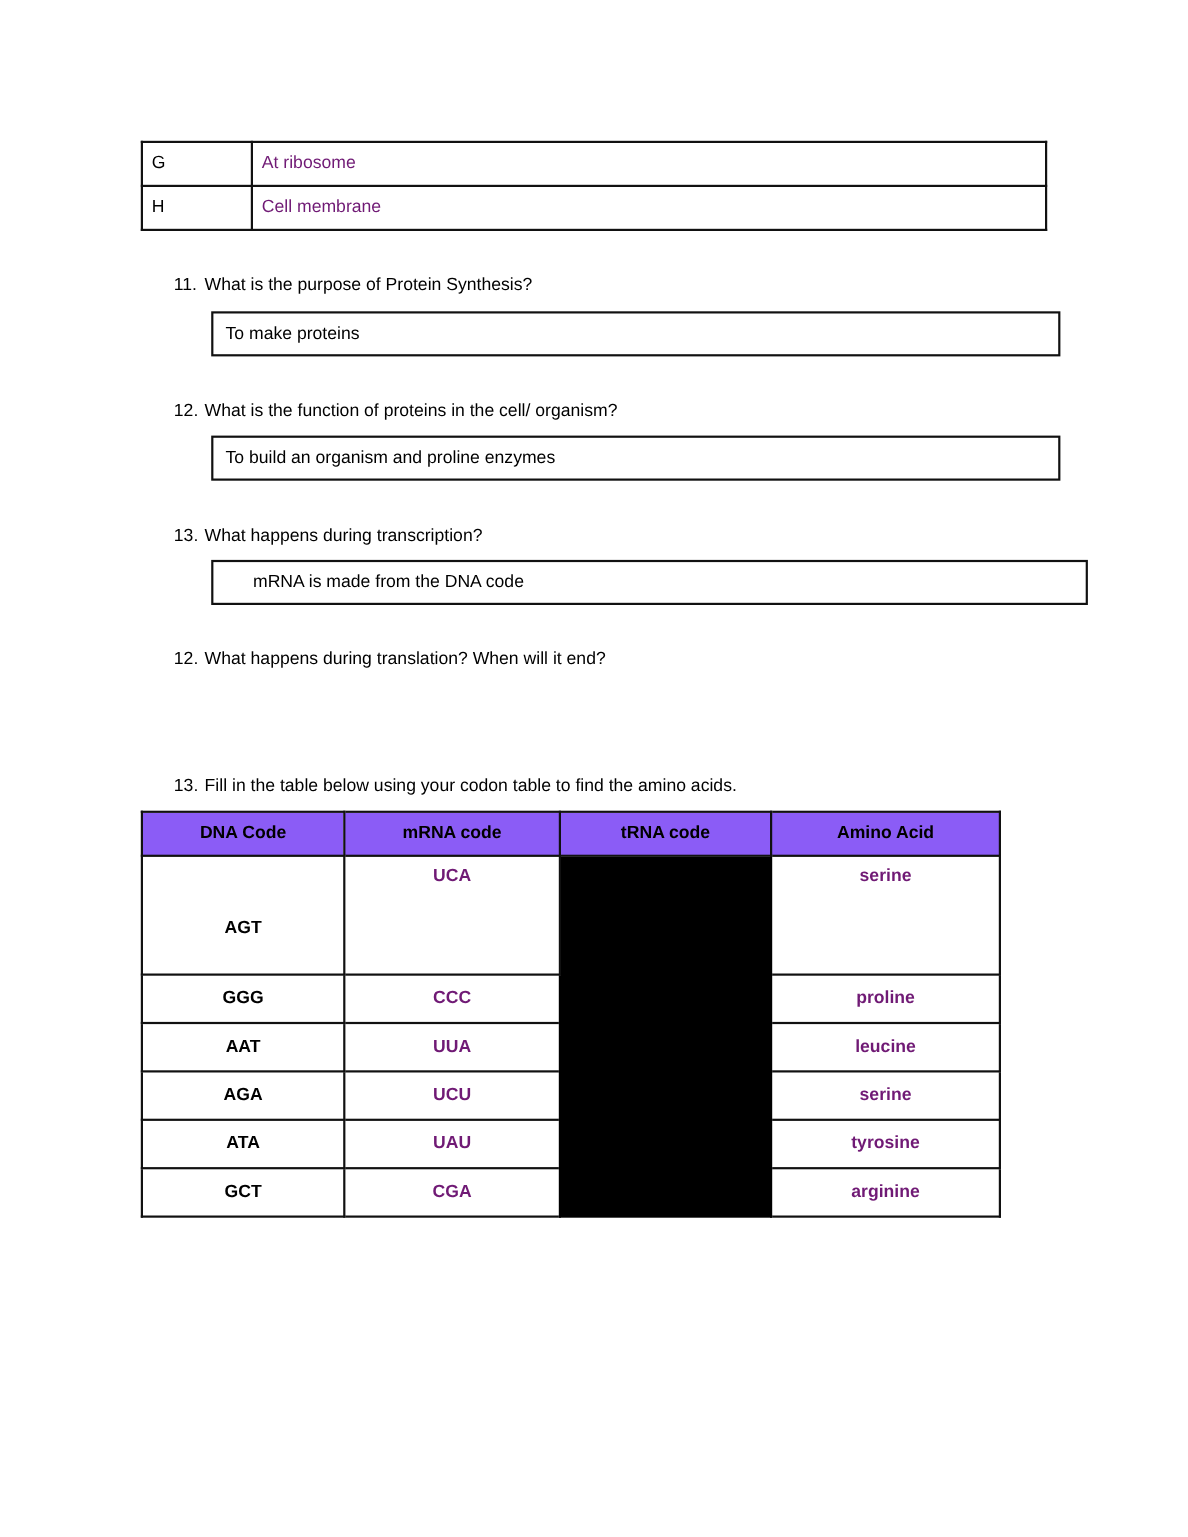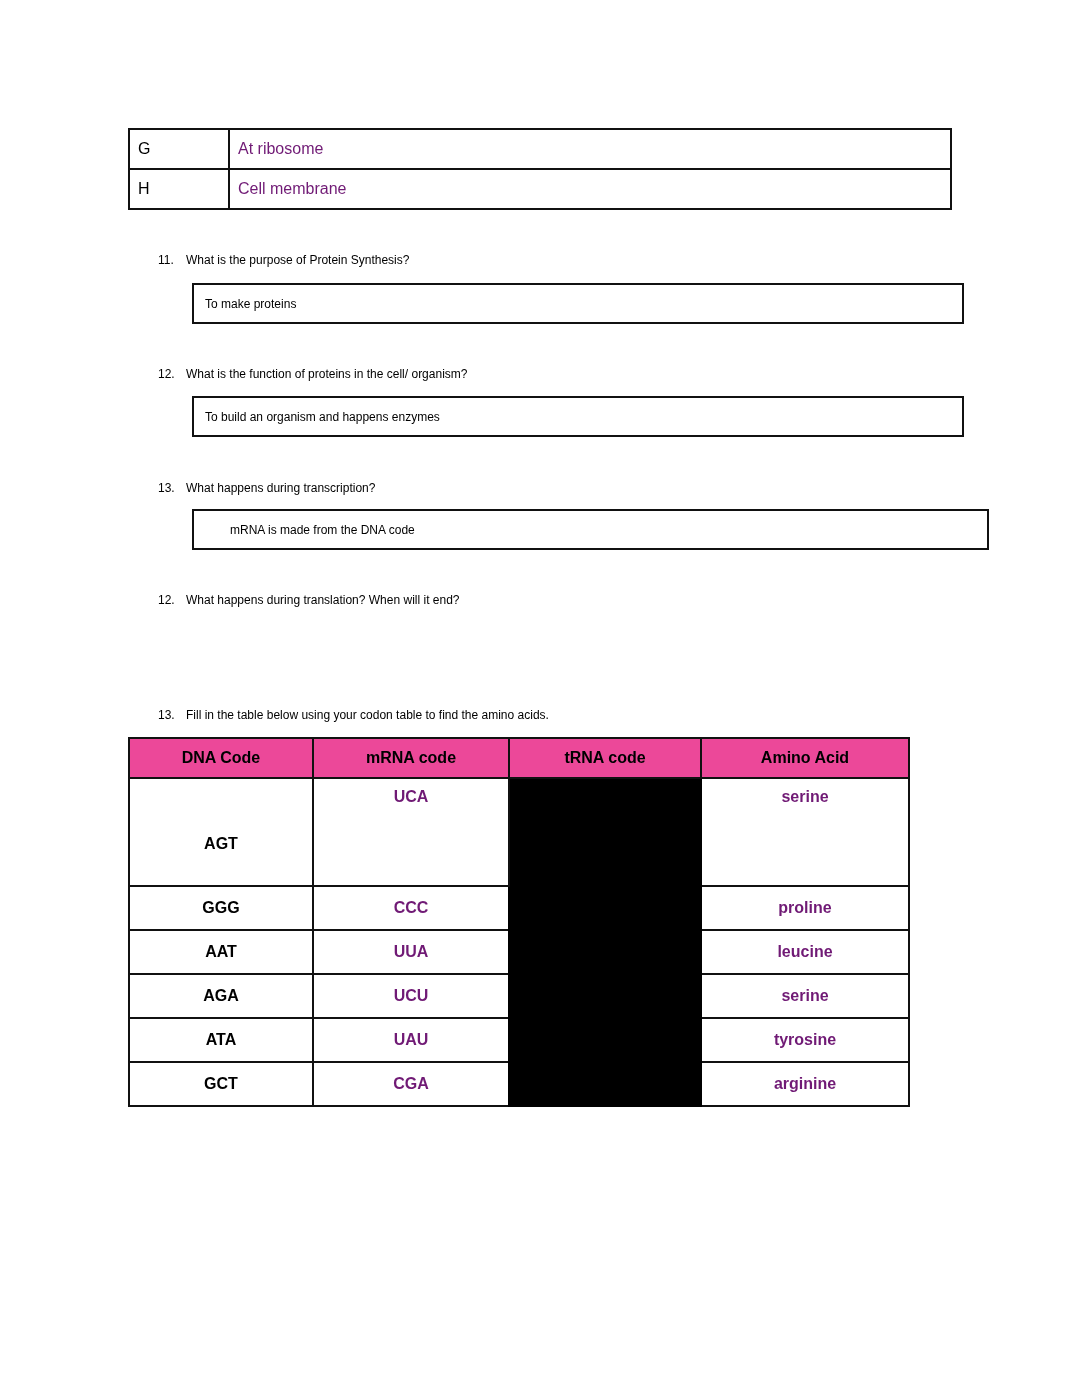--- a/index.html
+++ b/index.html
@@ -29,37 +29,37 @@
     vertical-align: middle;
   }
   .match-table td.letter { width: 82px; }
   .red-text { color: #701a75; }
 
   
   .question {
     position: absolute;
     left: 158px;
     width: 820px;
-    font-size: 12px;
+    font-size: 16px;
     line-height: 20px;
     display: flex;
   }
   .qnum { width: 28px; flex: 0 0 28px; }
   .qtext { flex: 1; }
 
   .answer-box {
     position: absolute;
     left: 192px;
     width: 757px;
     height: 37px;
     border: 2px solid #111111;
     display: flex;
     align-items: center;
     padding-left: 11px;
-    font-size: 12px;
+    font-size: 16px;
     background: #ffffff;
   }
 
   .q1 { top: 250px; }  .b1 { top: 283px; }
   .q2 { top: 364px; }  .b2 { top: 396px; }
   .q3 { top: 478px; }  .b3 { top: 509px; padding-left: 36px; }
   .q4 { top: 590px; }  .b4 { top: 622px; }
   .q5 { top: 705px; }
 
   
@@ -72,21 +72,21 @@
   }
   .codon-table td {
     border: 2px solid #111111;
     text-align: center;
     font-weight: bold;
     font-size: 16px;
     vertical-align: middle;
     overflow: hidden;
   }
   .codon-table tr.header td {
-    background: #ec4899;
+    background: #8b5cf6;
     height: 36px;
   }
   .codon-table tr.row-tall td { height: 73px; }
   .codon-table tr.row-std td { height: 40px; }
   .codon-table td.valign-top { vertical-align: top; padding-top: 9px; }
   .codon-table td.dna-low { vertical-align: bottom; padding-bottom: 32px; }
   .codon-table td.blackout {
     background: #000000;
     border-color: #000000;
     border-top-color: #111111;
@@ -116,21 +116,21 @@
   </div>
   <div class="answer-box b1">
     <span>To make proteins</span>
   </div>
 
   <div class="question q2">
     <span class="qnum">12.</span>
     <span class="qtext">What is the function of proteins in the cell/ organism?</span>
   </div>
   <div class="answer-box b2">
-    <span>To build an organism and happens enzymes</span>
+    <span>To build an organism and proline enzymes</span>
   </div>
 
   <div class="question q3">
     <span class="qnum">13.</span>
     <span class="qtext">What happens during transcription?</span>
   </div>
   <div class="answer-box b3">
     <span>mRNA is made from the DNA code</span>
   </div>
 

